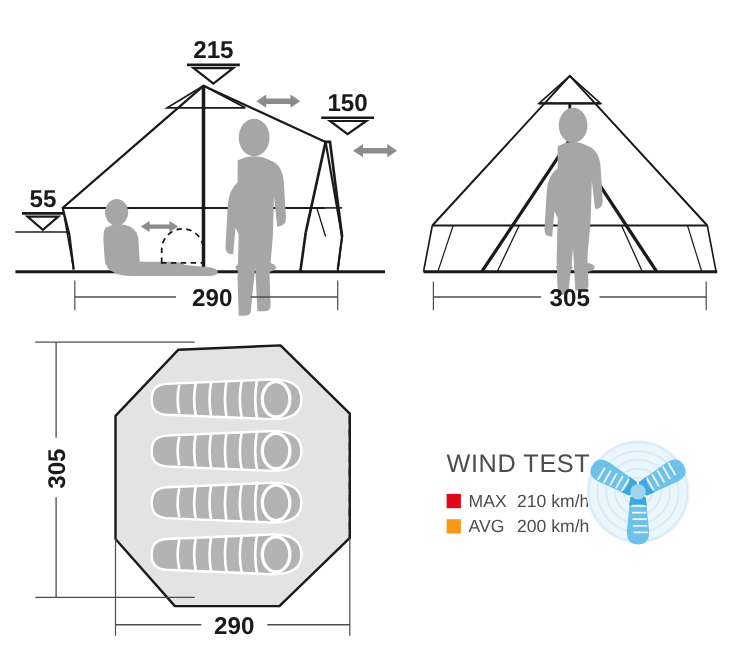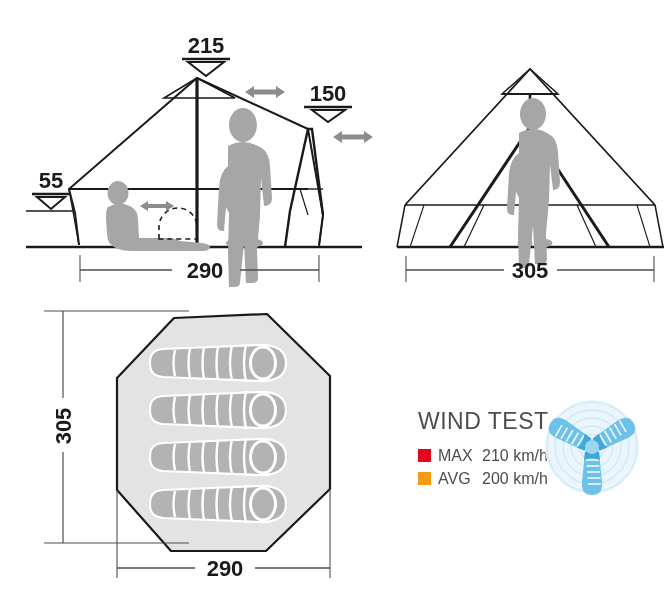--- a/index.html
+++ b/index.html
@@ -9,21 +9,21 @@
   }
   body {
     width: 666px;
     height: 600px;
     font-family: "Liberation Sans", sans-serif;
     position: relative;
     overflow: hidden;
   }
   #sheet {
     position: absolute;
-    left: 12px; top: 0;
+    left: 0; top: 0;
     width: 638px;
     height: 600px;
   }
   svg { display: block; }
 
   .dim-text {
     font-family: "Liberation Sans", sans-serif;
     font-weight: bold;
     fill: #1a1a1a;
   }

